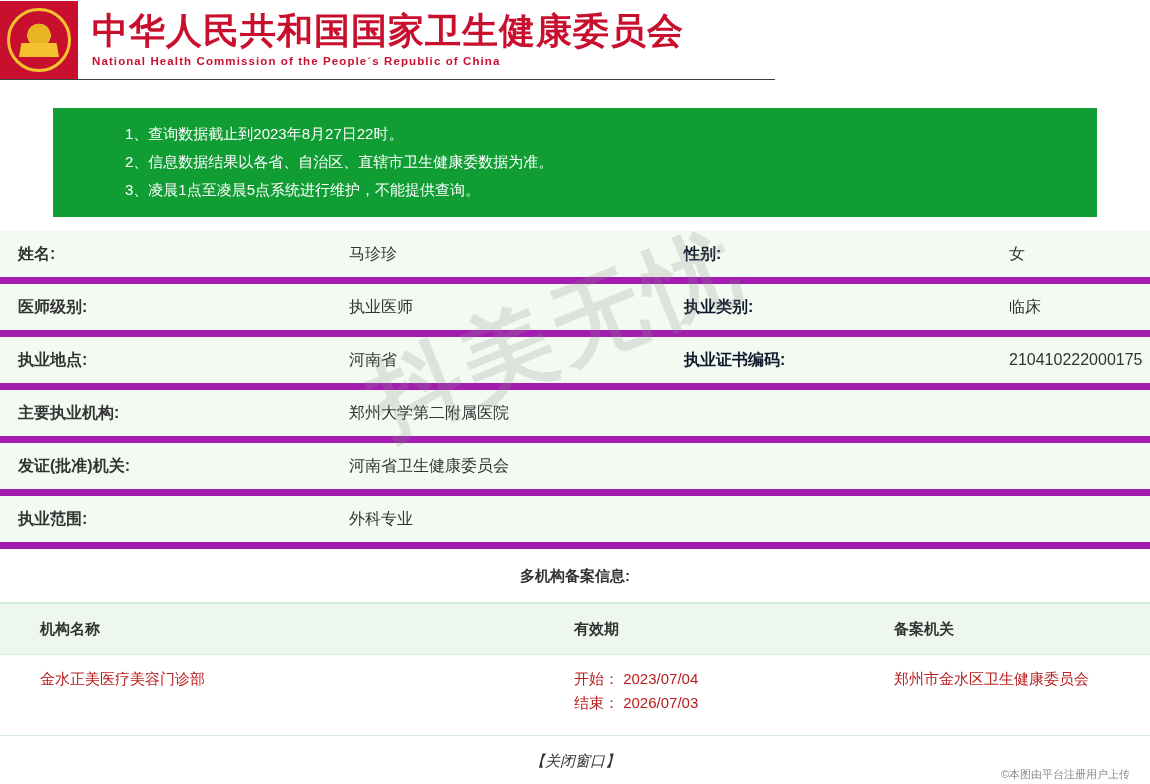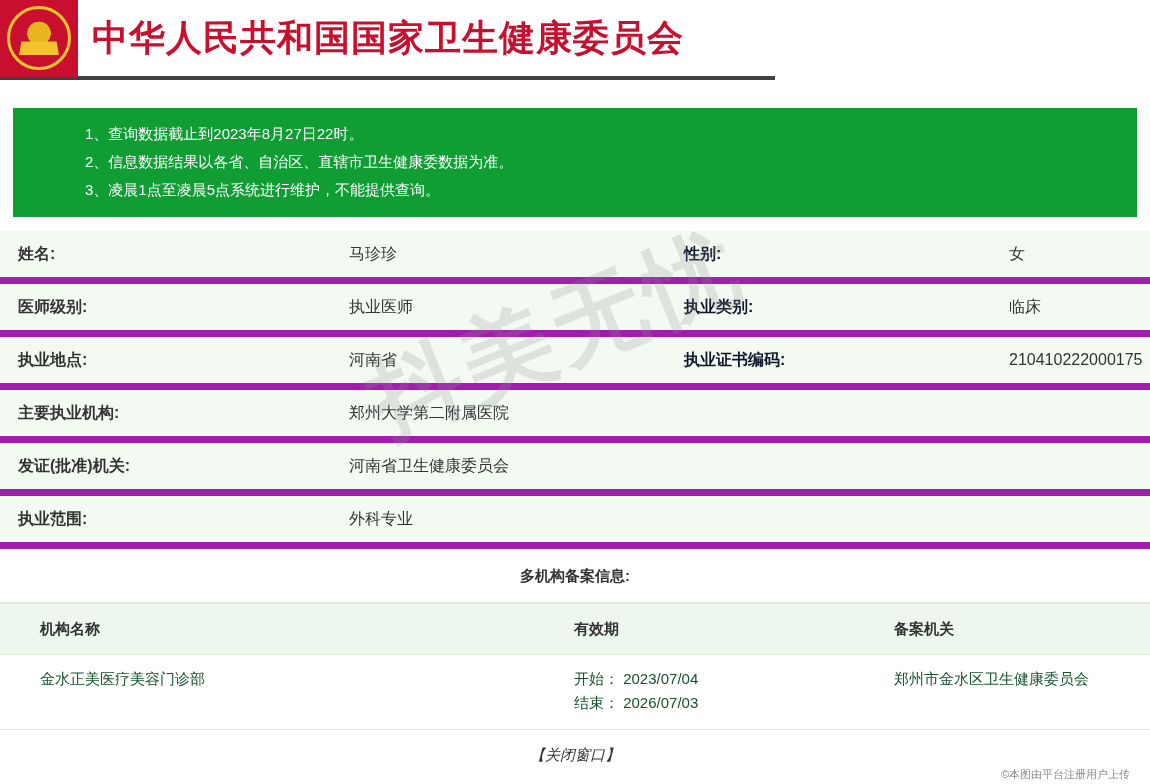--- a/index.html
+++ b/index.html
@@ -15,21 +15,21 @@
     color: #333;
     position: relative;
     overflow: hidden;
   }
 
   
   .header {
     width: 775px;
     height: 80px;
     box-sizing: border-box;
-    border-bottom: 4px solid #404040;
+    border-bottom: 1px solid #404040;
     display: flex;
     align-items: center;
     background: #ffffff;
   }
   .emblem {
     width: 78px;
     height: 78px;
     flex: 0 0 78px;
     background: #c8102e;
     position: relative;
@@ -86,21 +86,21 @@
     white-space: nowrap;
   }
 
   
   .notice-wrap {
     padding: 28px 0 0 0;
     display: flex;
     justify-content: center;
   }
   .notice {
-    width: 1124px;
+    width: 1044px;
     background: #0f9d34;
     color: #ffffff;
     padding: 12px 0 14px 0;
     box-sizing: border-box;
   }
   .notice li {
     list-style: none;
     font-size: 15px;
     line-height: 1.85;
     padding-left: 72px;
@@ -165,22 +165,22 @@
     font-size: 15px;
     font-weight: bold;
     color: #333;
     height: 48px;
     padding-left: 14px;
     border-bottom: 1px solid #d9ecd9;
     border-top: 1px solid #d9ecd9;
   }
   .rec-table td {
     font-size: 15px;
-    color: #14532d;
-    padding: 12px 0 14px 14px;
+    color: #b91c1c;
+    padding: 12px 0 20px 14px;
     border-bottom: 1px solid #d9ecd9;
     vertical-align: top;
     line-height: 1.6;
   }
   .rec-table th:first-child, .rec-table td:first-child { padding-left: 40px; }
 
   .close-row {
     text-align: center;
     padding: 16px 0 14px 0;
     font-size: 15px;
@@ -214,20 +214,21 @@
 </head>
 <body>
 
 <div class="header">
   <div class="emblem">
     <div class="stars">★ ★ ★ ★</div>
     <div class="gear"></div>
   </div>
   <div class="title-block">
     <div class="title-cn">中华人民共和国国家卫生健康委员会</div>
+    <div class="title-en">National Health Commission of the People´s Republic of China</div>
   </div>
 </div>
 
 <div class="notice-wrap">
   <div class="notice">
     <ul>
       <li>1、查询数据截止到2023年8月27日22时。</li>
       <li>2、信息数据结果以各省、自治区、直辖市卫生健康委数据为准。</li>
       <li>3、凌晨1点至凌晨5点系统进行维护，不能提供查询。</li>
     </ul>

